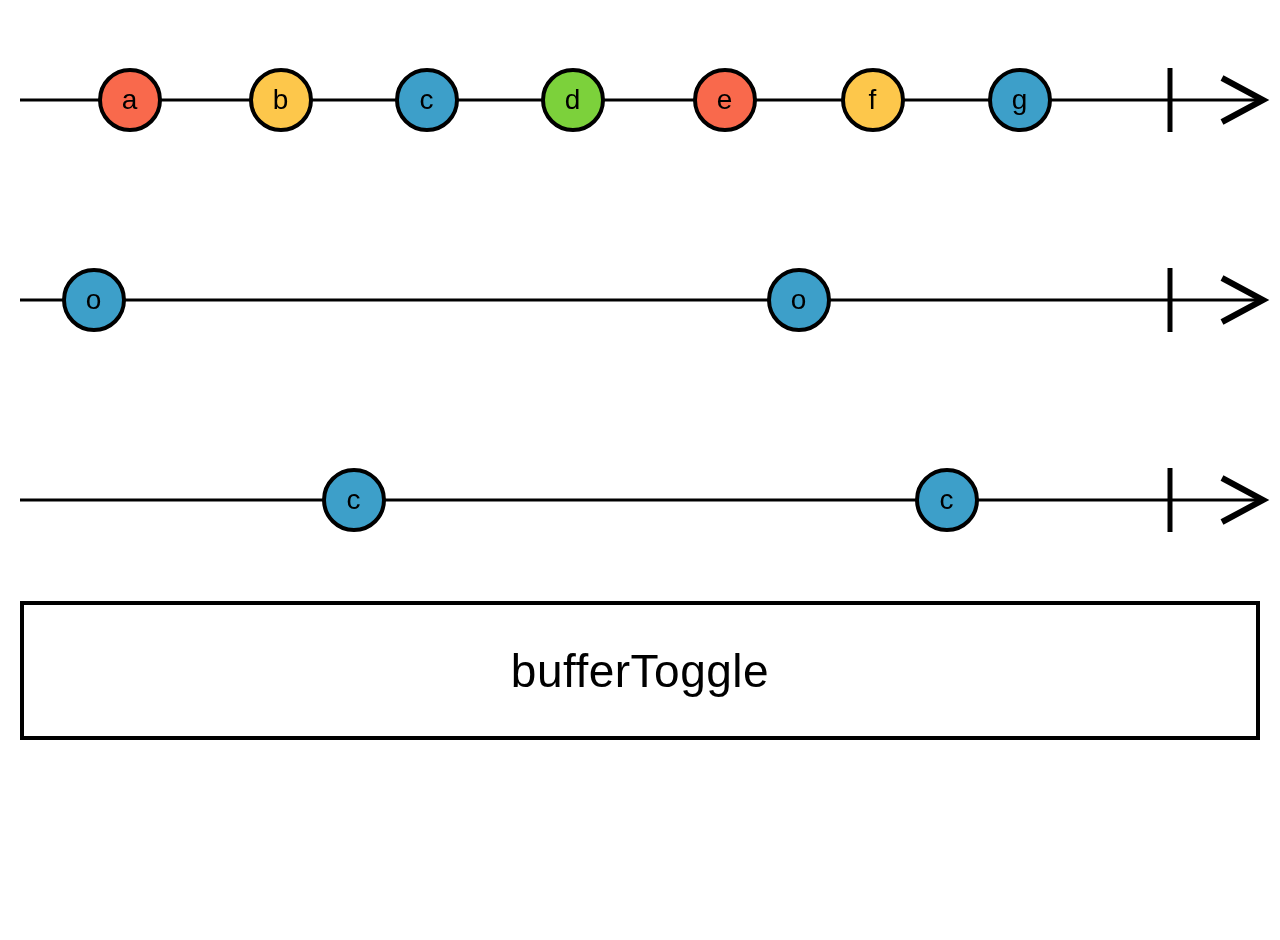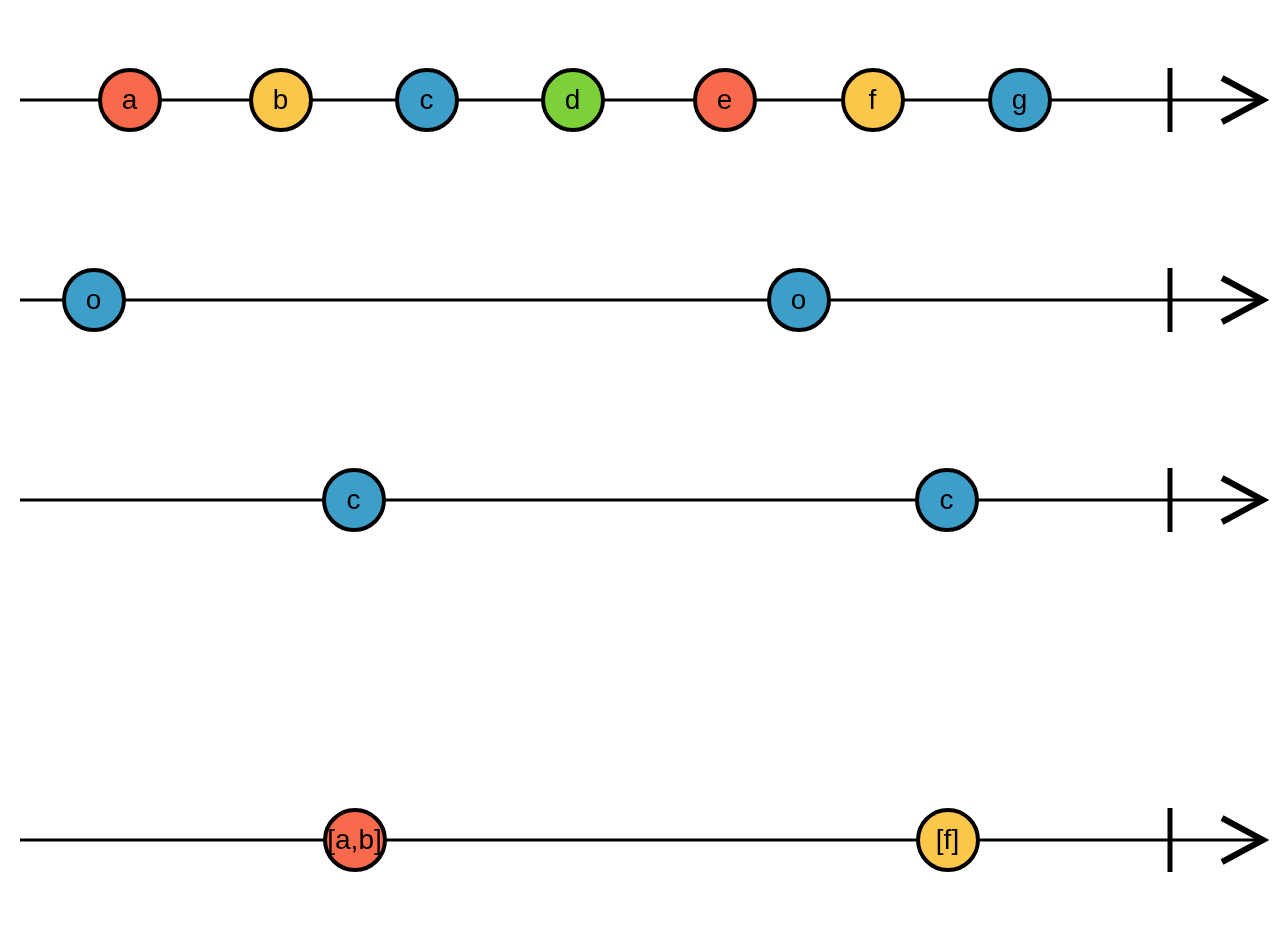--- a/index.html
+++ b/index.html
@@ -123,30 +123,18 @@
     <div class="marbles">
         <div class="marble" style="left: 321.5px; background: rgb(61, 159, 201);">
           <span class="marble-label">c</span>
         </div>
         <div class="marble" style="left: 914.5px; background: rgb(61, 159, 201);">
           <span class="marble-label">c</span>
         </div>
       </div>
   </div>
 
+  <div class="operator-box">
+    <span class="operator-label">bufferToggle</span>
+  </div>
 
-  <div class="timeline" style="top: 800px;">
-    <svg class="rail" width="1280" height="80">
-      <line class="rail-line" x1="20" y1="40" x2="1264" y2="40"></line>
-      <line class="rail-tick" x1="1170" y1="8" x2="1170" y2="72"></line>
-      <polyline class="rail-arrow" points="1222,18 1263,40 1222,62"></polyline>
-    </svg>
-    <div class="marbles">
-        <div class="marble" style="left: 322.5px; background: rgb(249, 105, 76);">
-          <span class="marble-label">[a,b]</span>
-        </div>
-        <div class="marble" style="left: 915.5px; background: rgb(253, 199, 75);">
-          <span class="marble-label">[f]</span>
-        </div>
-      </div>
-  </div>
 
 </div>
 
 </body></html>

